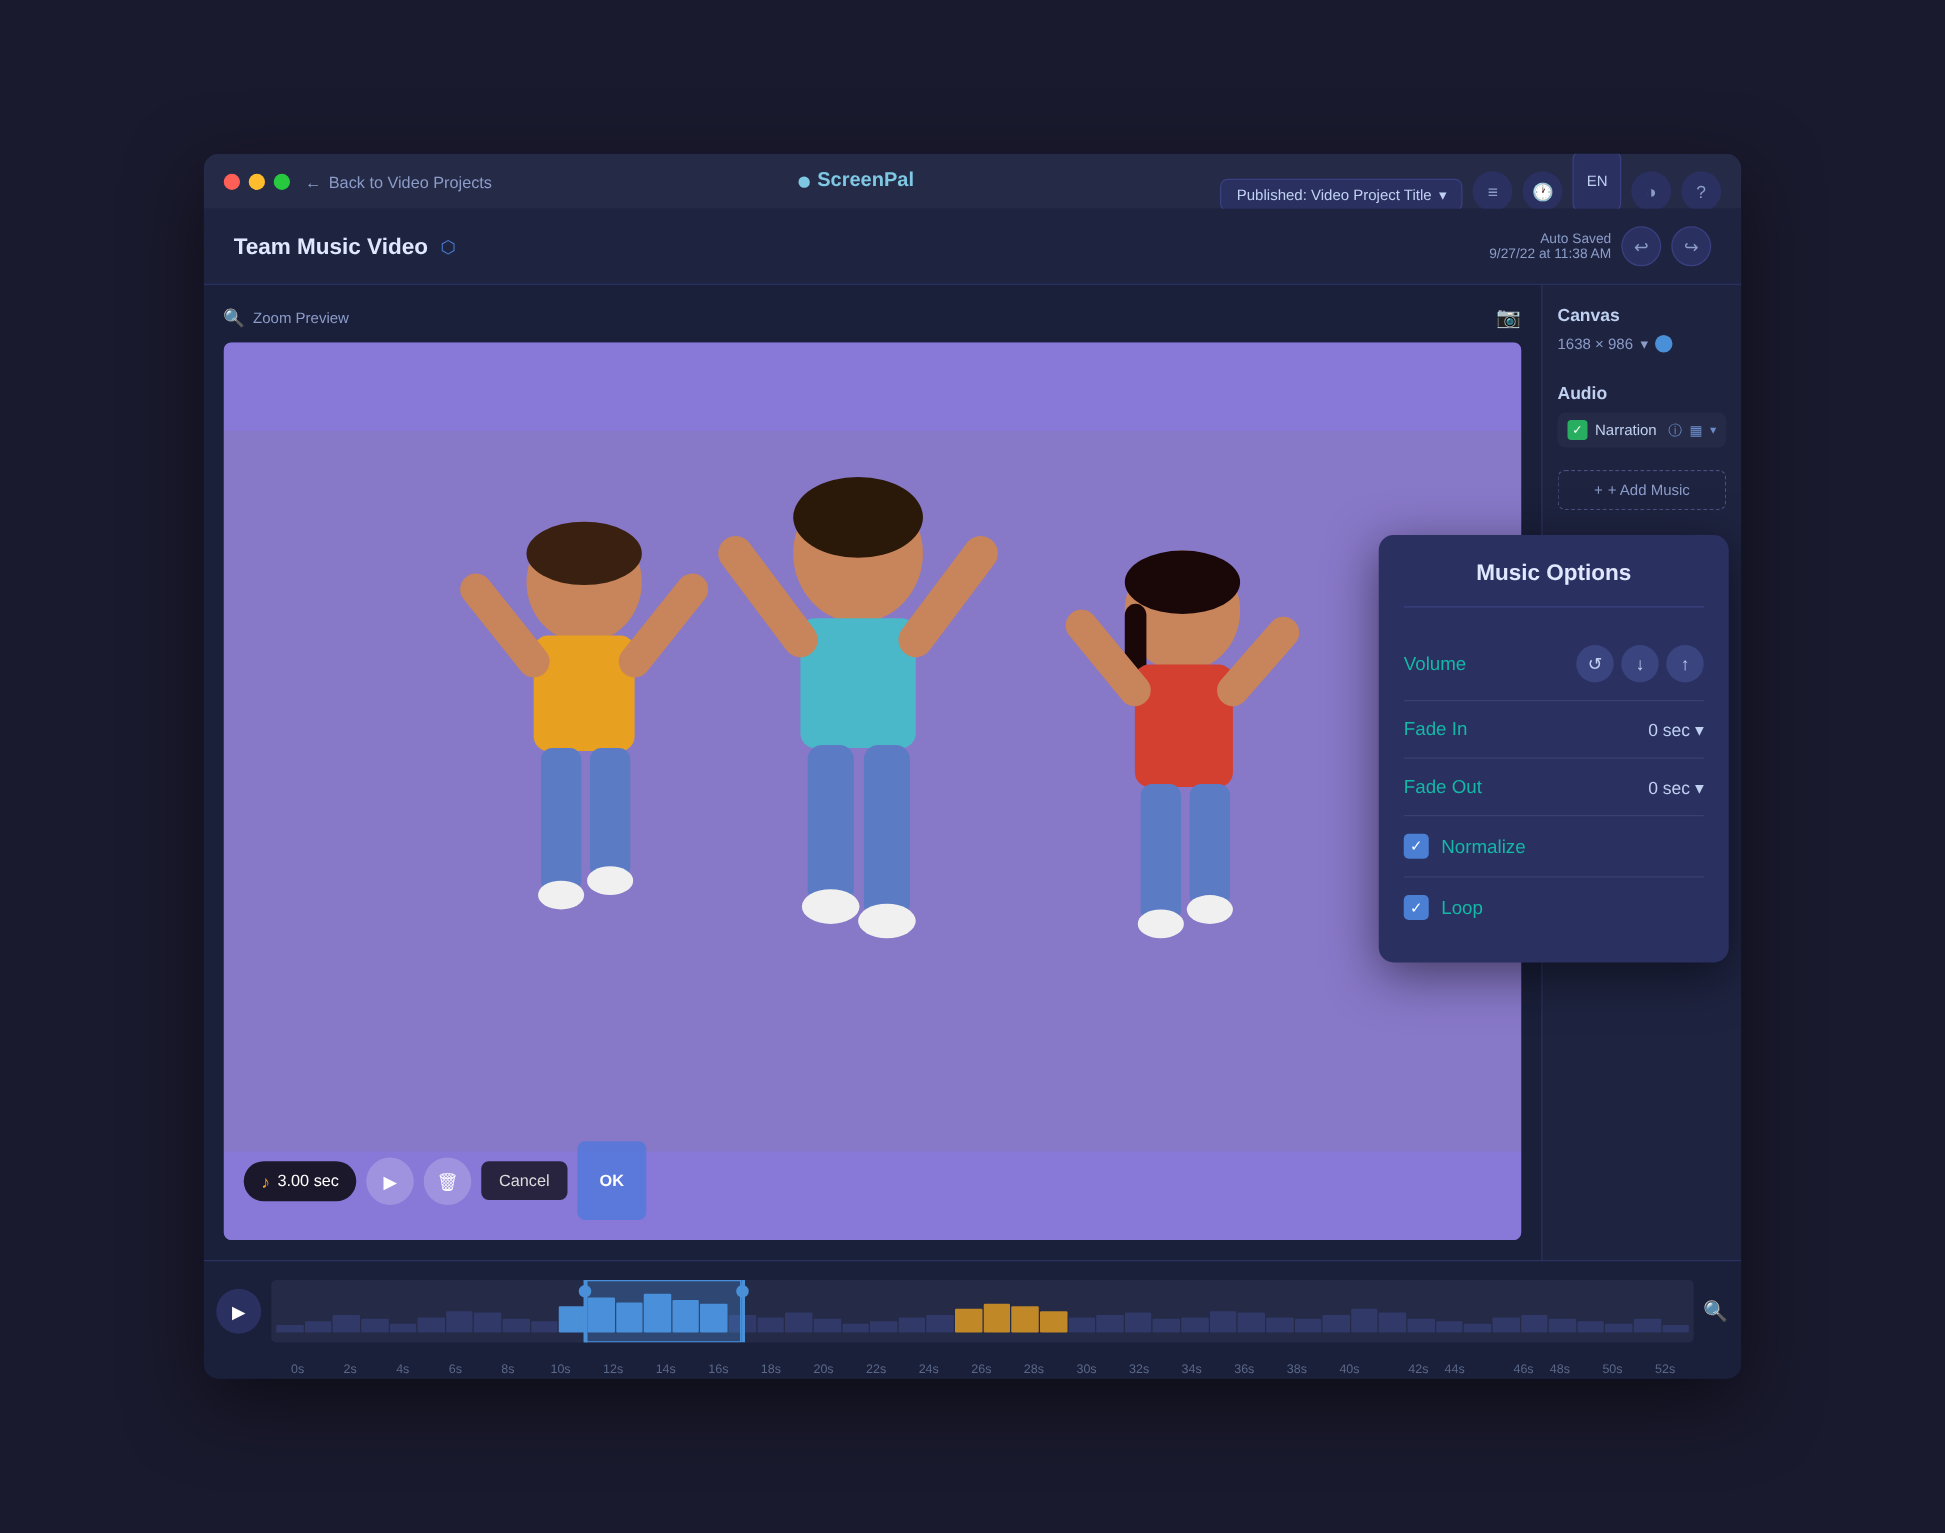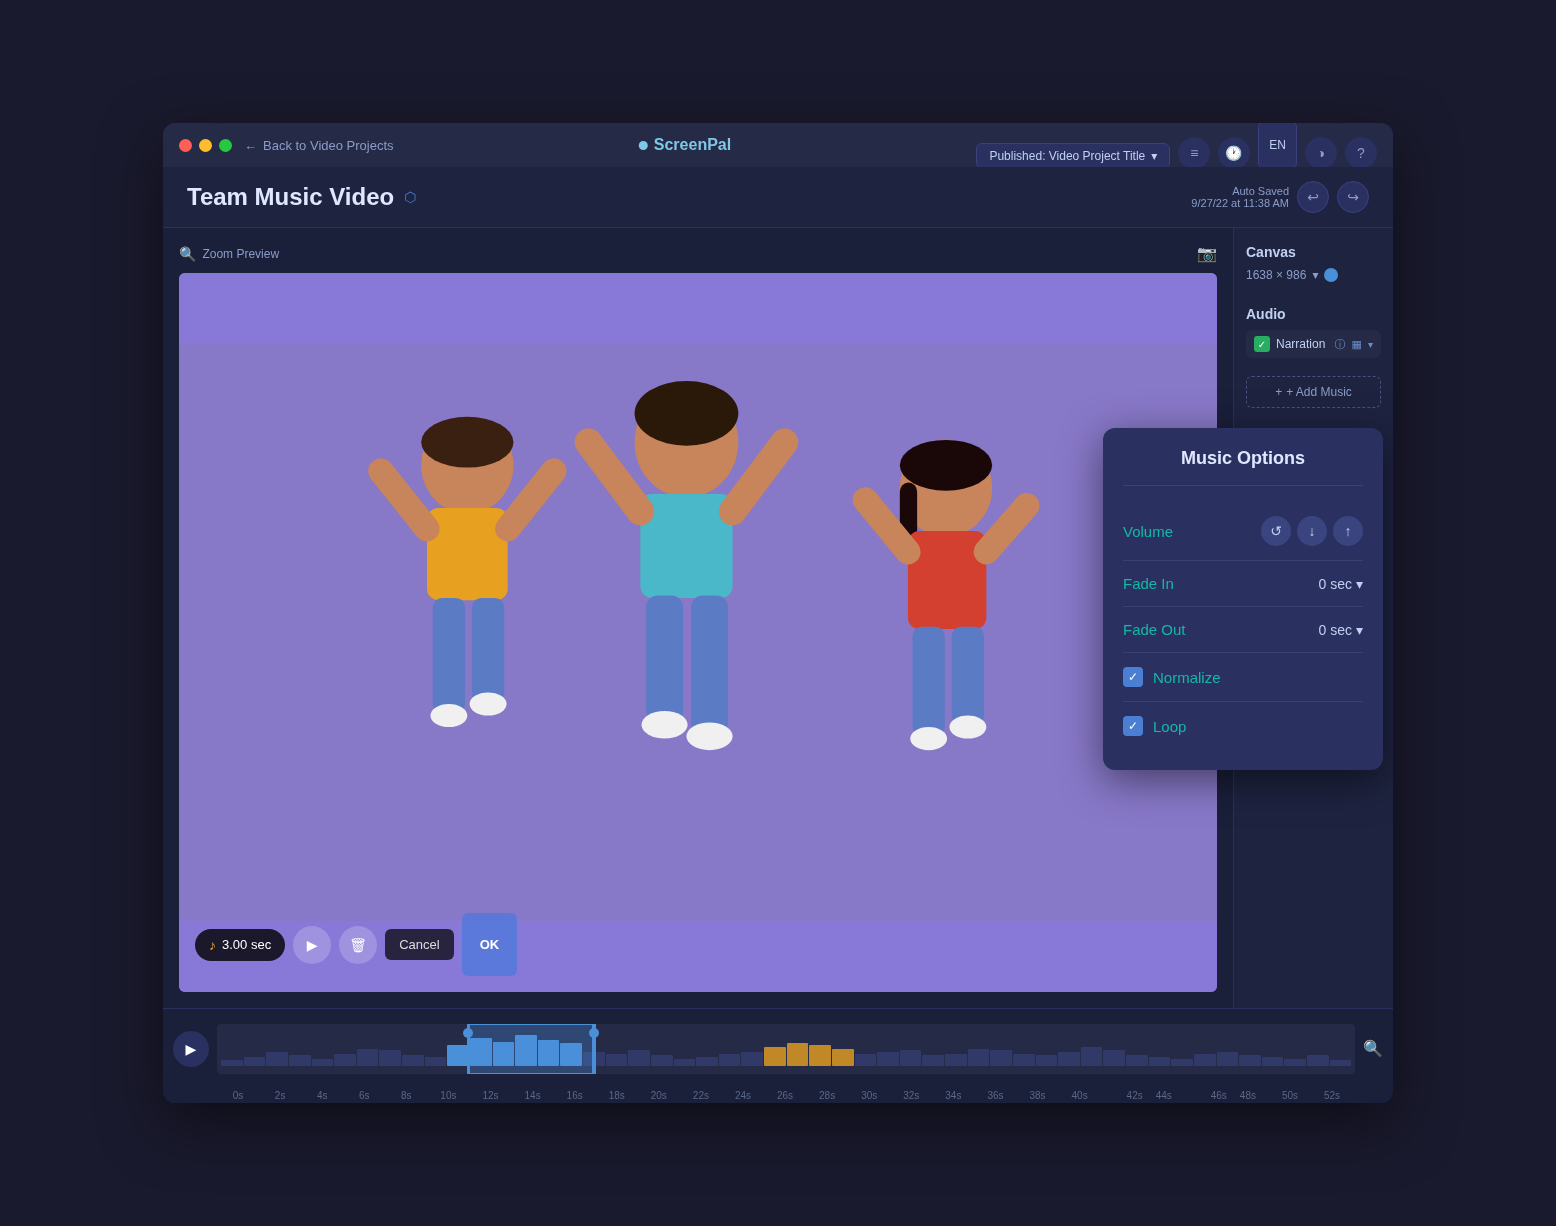--- a/index.html
+++ b/index.html
@@ -116,21 +116,21 @@
       border-bottom: 1px solid #2a3060;
       flex-shrink: 0;
     }
     .project-title-area {
       display: flex;
       align-items: center;
       gap: 10px;
     }
     .project-title {
       color: #e0e8ff;
-      font-size: 24px;
+      font-size: 18px;
       font-weight: 600;
     }
     .edit-icon {
       color: #4a7fd4;
       font-size: 14px;
       cursor: pointer;
     }
     .auto-saved {
       color: #8b9cc8;
       font-size: 11px;

